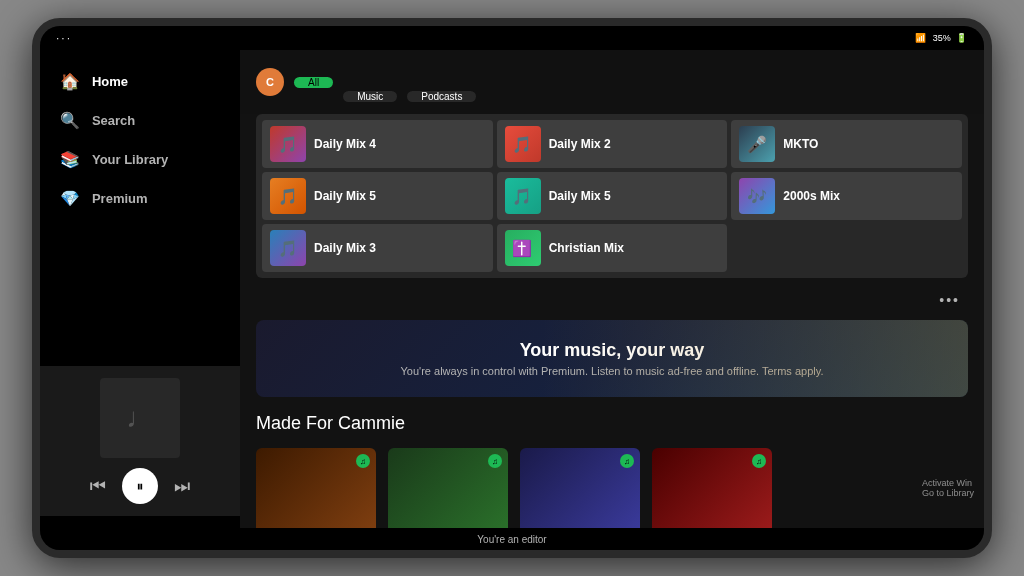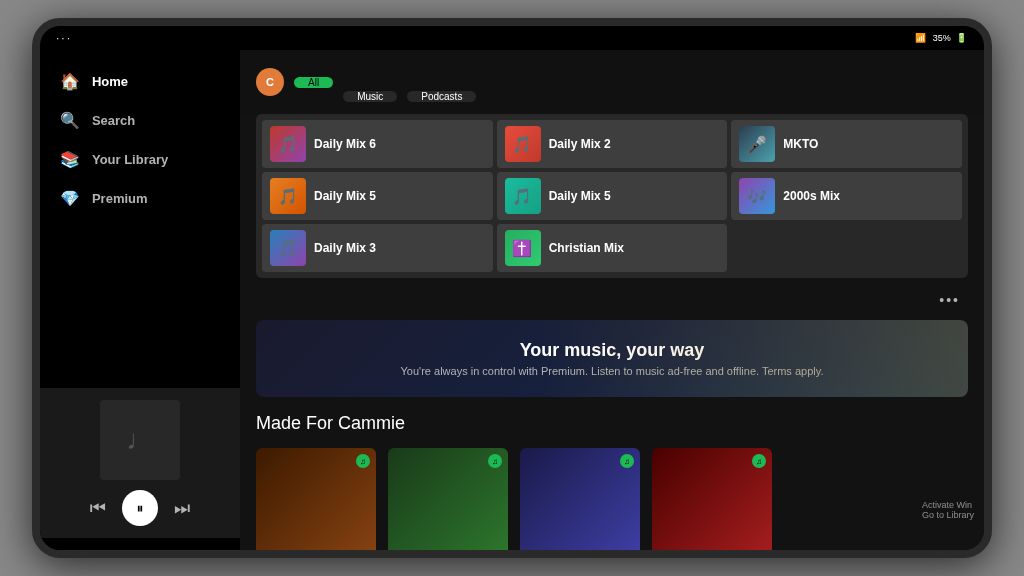--- a/index.html
+++ b/index.html
@@ -399,21 +399,21 @@
         <button class="filter-btn inactive">Music</button>
         <button class="filter-btn inactive">Podcasts</button>
       </div>
 
       <div class="dropdown-menu">
 
         <div class="menu-item">
           <div class="menu-thumb">
             <div class="menu-thumb-img t-mix6">🎵</div>
           </div>
-          <span class="menu-label">Daily Mix 6</span>
+          <span class="menu-label">Daily Mix 4</span>
         </div>
 
         <div class="menu-item">
           <div class="menu-thumb">
             <div class="menu-thumb-img t-mix2">🎵</div>
           </div>
           <span class="menu-label">Daily Mix 2</span>
         </div>
 
         <div class="menu-item">
@@ -509,14 +509,17 @@
       </div>
 
       <div class="activate-windows">
         <div>Activate Win</div>
         <div>Go to Library</div>
       </div>
 
     </div>
   </div>
 
+  <div class="bottom-bar">
+    <span>You're an editor</span>
+  </div>
 
 </div>
 
 </body></html>

